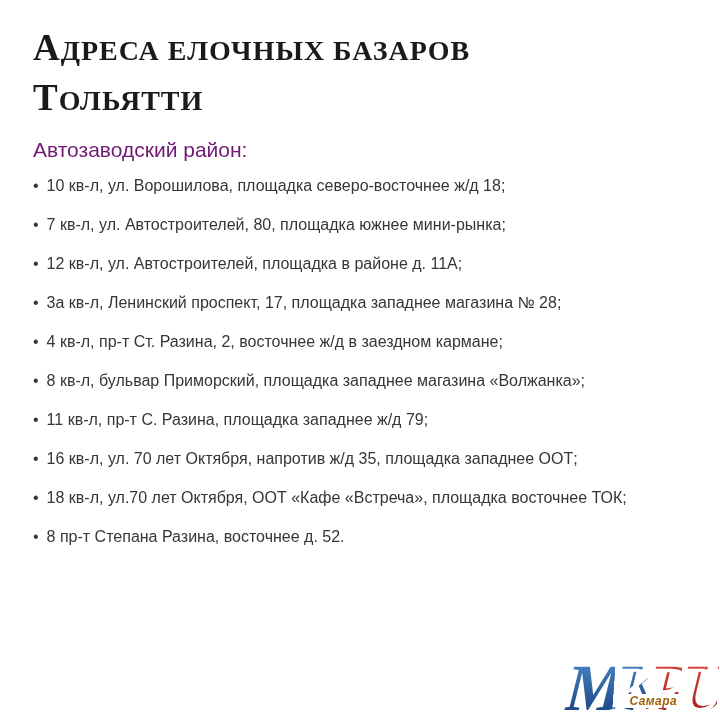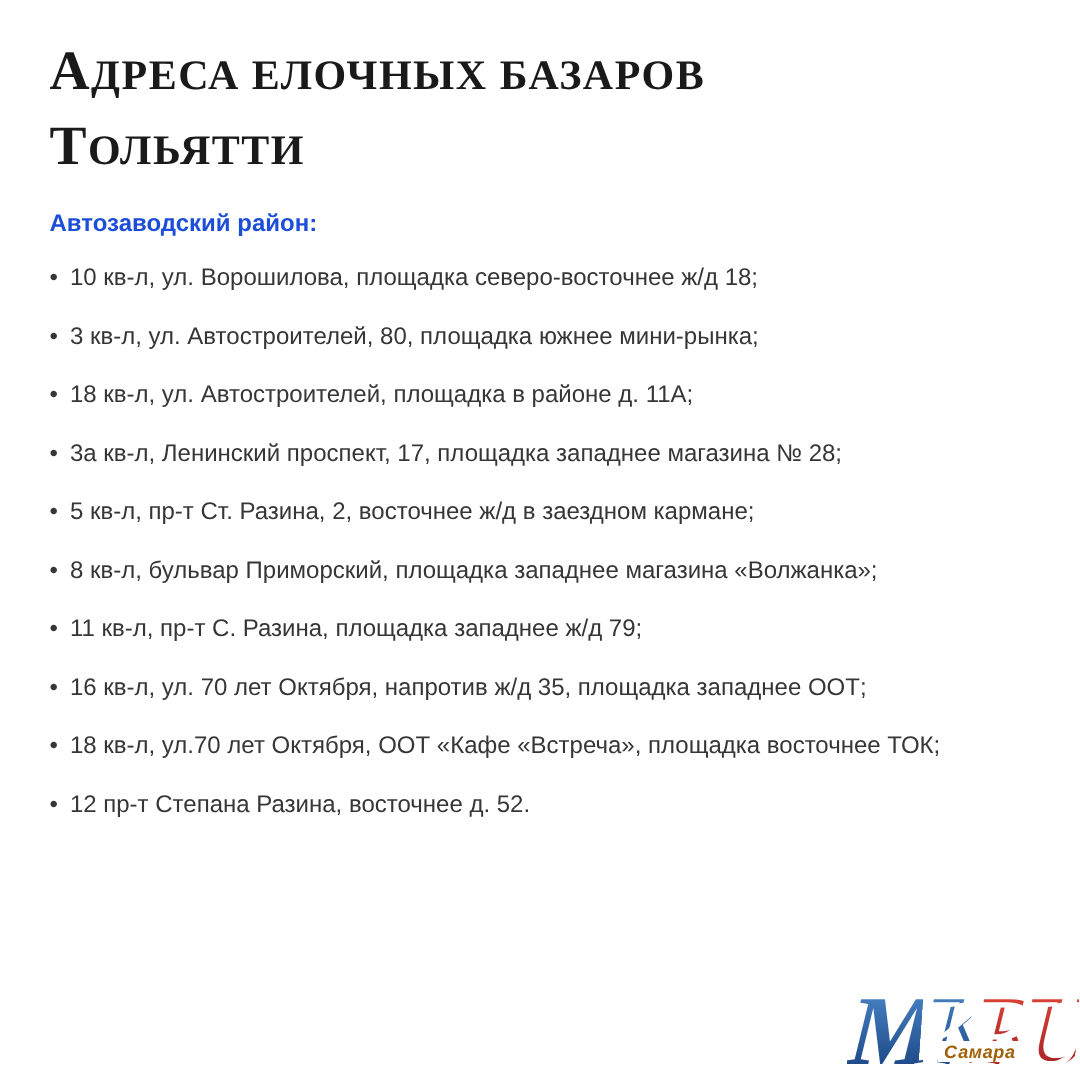--- a/index.html
+++ b/index.html
@@ -31,24 +31,23 @@
     text-transform: uppercase;
     font-size: 28px;
     letter-spacing: 1px;
   }
   .title-line::first-letter {
     font-size: 37px;
   }
   
   .district {
     margin: 16px 0 0 0;
-    font-size: 16px;
+    font-size: 21px;
     line-height: 20px;
-    color: #1d4ed8;
-    font-weight: bold;
+    color: #701a75;
   }
   
   .list {
     margin-top: 16px;
   }
   .item {
     margin: 0 0 19px 0;
     font-size: 16px;
     line-height: 20px;
     color: #363636;
@@ -122,29 +121,29 @@
 
     <h1 class="title">
       <span class="title-line">Адреса елочных базаров</span>
       <span class="title-line">Тольятти</span>
     </h1>
 
     <p class="district">Автозаводский район:</p>
 
     <div class="list">
         <p class="item"><span class="bullet">•</span><span>10 кв-л, ул. Ворошилова, площадка северо-восточнее ж/д 18;</span></p>
-        <p class="item"><span class="bullet">•</span><span>3 кв-л, ул. Автостроителей, 80, площадка южнее мини-рынка;</span></p>
-        <p class="item"><span class="bullet">•</span><span>18 кв-л, ул. Автостроителей, площадка в районе д. 11А;</span></p>
+        <p class="item"><span class="bullet">•</span><span>7 кв-л, ул. Автостроителей, 80, площадка южнее мини-рынка;</span></p>
+        <p class="item"><span class="bullet">•</span><span>12 кв-л, ул. Автостроителей, площадка в районе д. 11А;</span></p>
         <p class="item"><span class="bullet">•</span><span>3а кв-л, Ленинский проспект, 17, площадка западнее магазина № 28;</span></p>
-        <p class="item"><span class="bullet">•</span><span>5 кв-л, пр-т Ст. Разина, 2, восточнее ж/д в заездном кармане;</span></p>
+        <p class="item"><span class="bullet">•</span><span>4 кв-л, пр-т Ст. Разина, 2, восточнее ж/д в заездном кармане;</span></p>
         <p class="item"><span class="bullet">•</span><span>8 кв-л, бульвар Приморский, площадка западнее магазина «Волжанка»;</span></p>
         <p class="item"><span class="bullet">•</span><span>11 кв-л, пр-т С. Разина, площадка западнее ж/д 79;</span></p>
         <p class="item"><span class="bullet">•</span><span>16 кв-л, ул. 70 лет Октября, напротив ж/д 35, площадка западнее ООТ;</span></p>
         <p class="item"><span class="bullet">•</span><span>18 кв-л, ул.70 лет Октября, ООТ «Кафе «Встреча», площадка восточнее ТОК;</span></p>
-        <p class="item"><span class="bullet">•</span><span>12 пр-т Степана Разина, восточнее д. 52.</span></p>
+        <p class="item"><span class="bullet">•</span><span>8 пр-т Степана Разина, восточнее д. 52.</span></p>
       </div>
   </div>
 
   <div class="logo">
     <span class="letters">
       <span class="l blue">M</span><span class="l blue k">K</span><span class="l red r">R</span><span class="l red u">U</span>
     </span>
     <span class="region">Самара</span>
   </div>
 </div>

